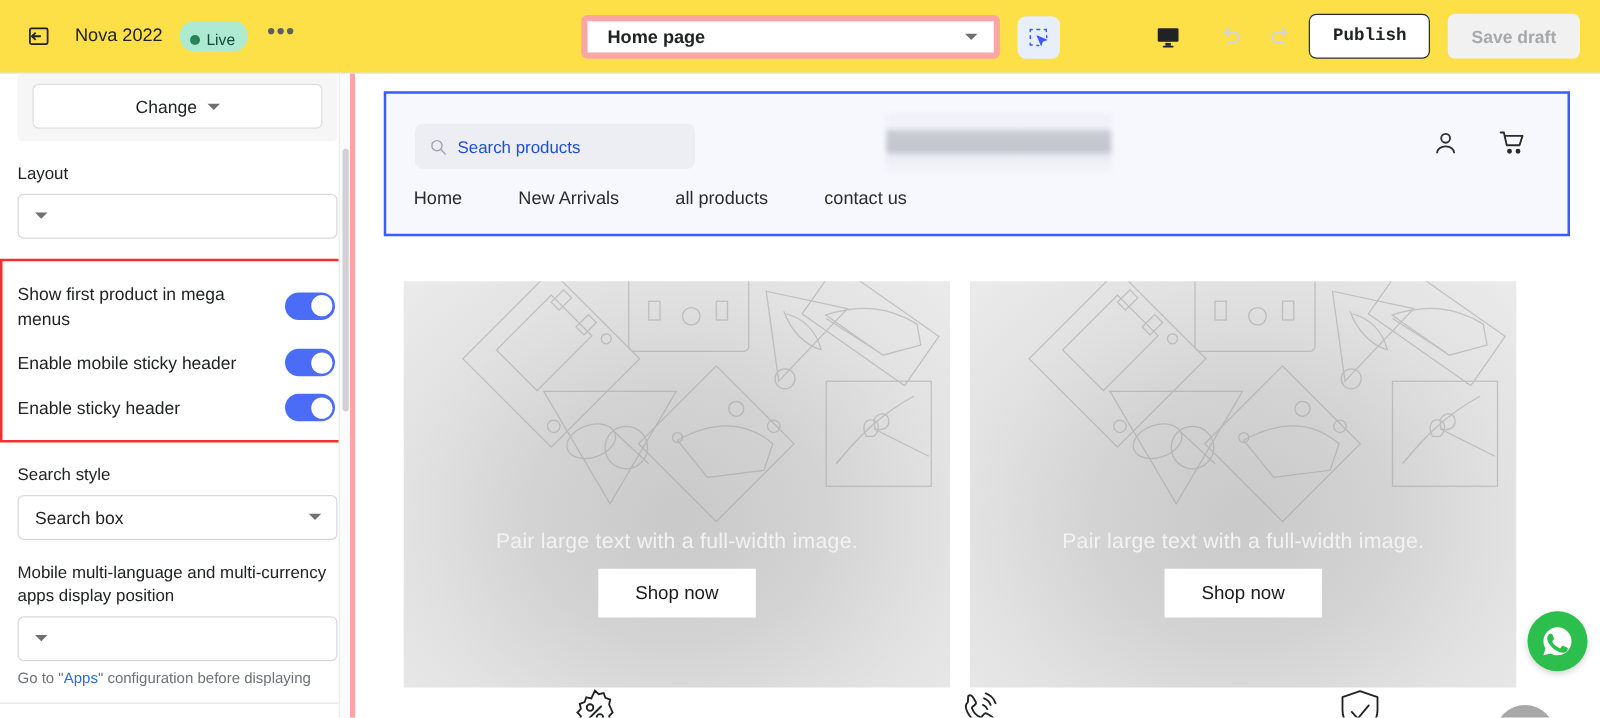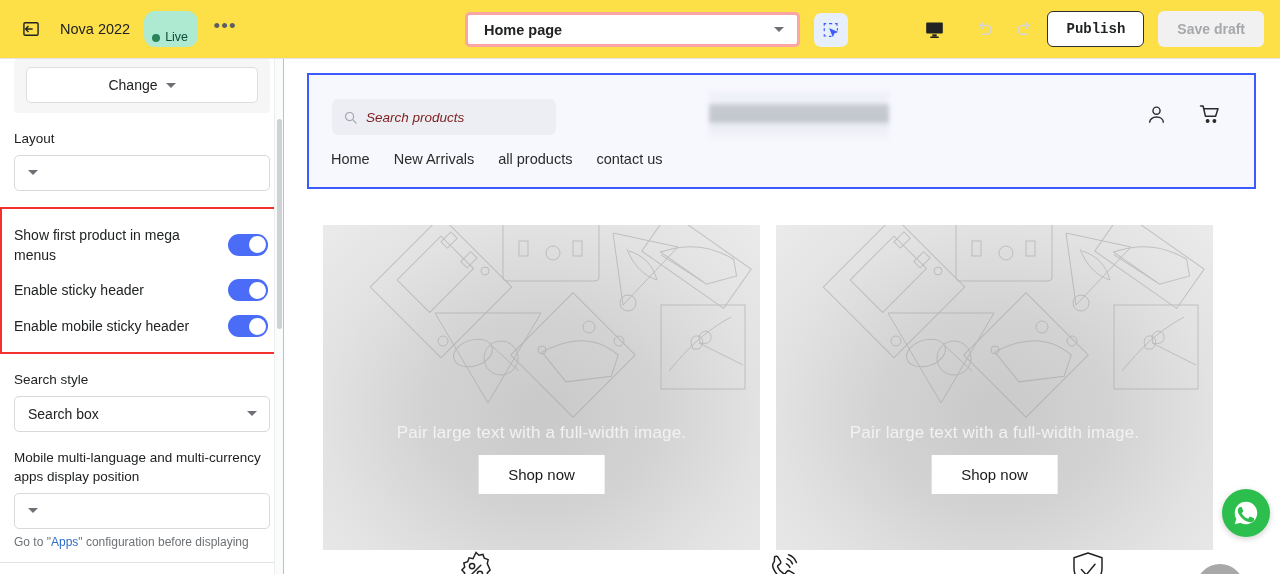--- a/index.html
+++ b/index.html
@@ -21,31 +21,31 @@
     display: flex; align-items: center; justify-content: center;
     cursor: pointer; background: transparent; border: none;
   }
   .shop-name {
     font-size: 14.5px; color: #202223; margin-left: 12px; margin-right: 14px;
     white-space: nowrap;
   }
   .live-badge {
     display: inline-flex; align-items: center; gap: 5px;
     background: #aee9d1; color: #0b4b38; border-radius: 11px;
-    padding: 20px 10px 3px 8px; font-size: 12.5px; line-height: 1;
+    padding: 9px 10px 3px 8px; font-size: 12.5px; line-height: 1;
   }
   .live-dot { width: 8px; height: 8px; border-radius: 50%; background: #29845a; display:inline-block; }
   .dots-btn { margin-left: 10px; color: #5c5f62; font-size: 19px; letter-spacing: 1px; line-height: 0; padding-bottom:6px;}
 
   .tb-center {
     position: absolute; left: 465px; top: 12px;
     display: flex; align-items: center; gap: 14px;
   }
   .page-select {
-    width: 335px; height: 35px; border: 3px solid #fca5a5; border-radius: 5px;
+    width: 335px; height: 35px; border: 5px solid #fca5a5; border-radius: 5px;
     background: #fff; display: flex; align-items: center;
     padding: 0 13px 0 16px; cursor: pointer;
   }
   .page-select .lbl { font-size: 14.5px; color: #202223; font-weight: 600; flex: 1; }
   .caret { width: 0; height: 0; border-left: 5px solid transparent; border-right: 5px solid transparent;
            border-top: 5px solid #6d7175; }
   .inspect-btn {
     width: 34px; height: 34px; border-radius: 7px; background: #e7eefc;
     display: flex; align-items: center; justify-content: center; cursor: pointer;
   }
@@ -62,21 +62,21 @@
   .btn-disabled {
     height: 36px; padding: 0 18px; border: 1px solid transparent; border-radius: 6px;
     background: #f1f1f1; font-size: 14px; color: #a6a8ab; font-weight: 600;
     cursor: default; font-family: inherit; margin-left: 8px; display:flex; align-items:center;
   }
   .ico-gap { margin-right: 10px; }
 
   
   .sidebar {
     position: absolute; top: 59px; left: 0; width: 284px; height: 515px;
-    background: #fff; border-right: 1px solid #fca5a5; overflow: hidden;
+    background: #fff; border-right: 4px solid #fca5a5; overflow: hidden;
   }
   .sb-inner { position: relative; width: 284px; }
   .img-picker-area {
     background: #f6f6f7; margin: 0 14px; padding: 8px 12px 10px; border-radius: 4px;
   }
   .change-btn {
     height: 36px; background: #fff; border: 1px solid #dcdee0; border-radius: 5px;
     display: flex; align-items: center; justify-content: center; gap: 8px;
     font-size: 14px; color: #202223; cursor: pointer;
   }
@@ -128,32 +128,32 @@
   }
   .sel-header {
     position: absolute; top: 14px; left: 23px; width: 949px; height: 116px;
     border: 2px solid #3d5afe; background: #f7f8fd; box-sizing: border-box;
   }
   .ph-search {
     position: absolute; top: 24px; left: 23px; width: 224px; height: 36px;
     background: #eceef3; border-radius: 6px; display: flex; align-items: center;
     padding: 0 11px; gap: 8px; cursor: text;
   }
-  .ph-search span { font-size: 13.5px; color: #7f1d1d; font-style: italic; }
+  .ph-search span { font-size: 13.5px; color: #1d4ed8; }
   .ph-logo {
     position: absolute; top: 16px; left: 400px; width: 180px; height: 48px;
     background: linear-gradient(180deg,
       rgba(238,240,248,.9) 0%, rgba(238,240,248,.9) 24%,
       rgba(196,199,206,.92) 30%, rgba(190,194,202,.95) 62%,
       rgba(232,234,242,.9) 70%, rgba(244,245,250,.9) 100%);
     filter: blur(2.2px);
   }
   .ph-icons { position: absolute; top: 27px; right: 32px; display: flex; gap: 30px; align-items: center; }
   .ph-nav {
-    position: absolute; top: 76px; left: 22px; display: flex; gap: 24px; align-items: flex-start;
+    position: absolute; top: 76px; left: 22px; display: flex; gap: 45px; align-items: flex-start;
   }
   .ph-nav a { font-size: 14.5px; color: #2b2b2b; text-decoration: none; cursor: pointer; }
 
   .banners { position: absolute; top: 130px; left: 39px; display: flex; gap: 16px; margin-top: 36px; }
   .banner {
     width: 437px; height: 325px; position: relative; overflow: hidden;
     background: radial-gradient(ellipse at 50% 58%, #c9c9c9 0%, #d3d3d3 38%, #e2e2e2 70%, #ebebeb 100%);
   }
   .banner .art { position: absolute; top: 0; left: 0; width: 437px; height: 230px; opacity: .5; }
   .banner .cap {
@@ -256,27 +256,27 @@
     </div>
 
     <div class="highlight-box">
       <div class="toggle-row">
         <span class="t-lbl">Show first product in mega menus</span>
         <span class="switch">
             <span class="knob"></span>
           </span>
       </div>
       <div class="toggle-row">
-        <span class="t-lbl">Enable sticky header</span>
+        <span class="t-lbl">Enable mobile sticky header</span>
         <span class="switch">
             <span class="knob"></span>
           </span>
       </div>
       <div class="toggle-row">
-        <span class="t-lbl">Enable mobile sticky header</span>
+        <span class="t-lbl">Enable sticky header</span>
         <span class="switch">
             <span class="knob"></span>
           </span>
       </div>
     </div>
 
     <div class="sb-label">Search style</div>
     <div class="sb-select">
       <span class="v">Search box</span>
       <span class="caret"></span>

